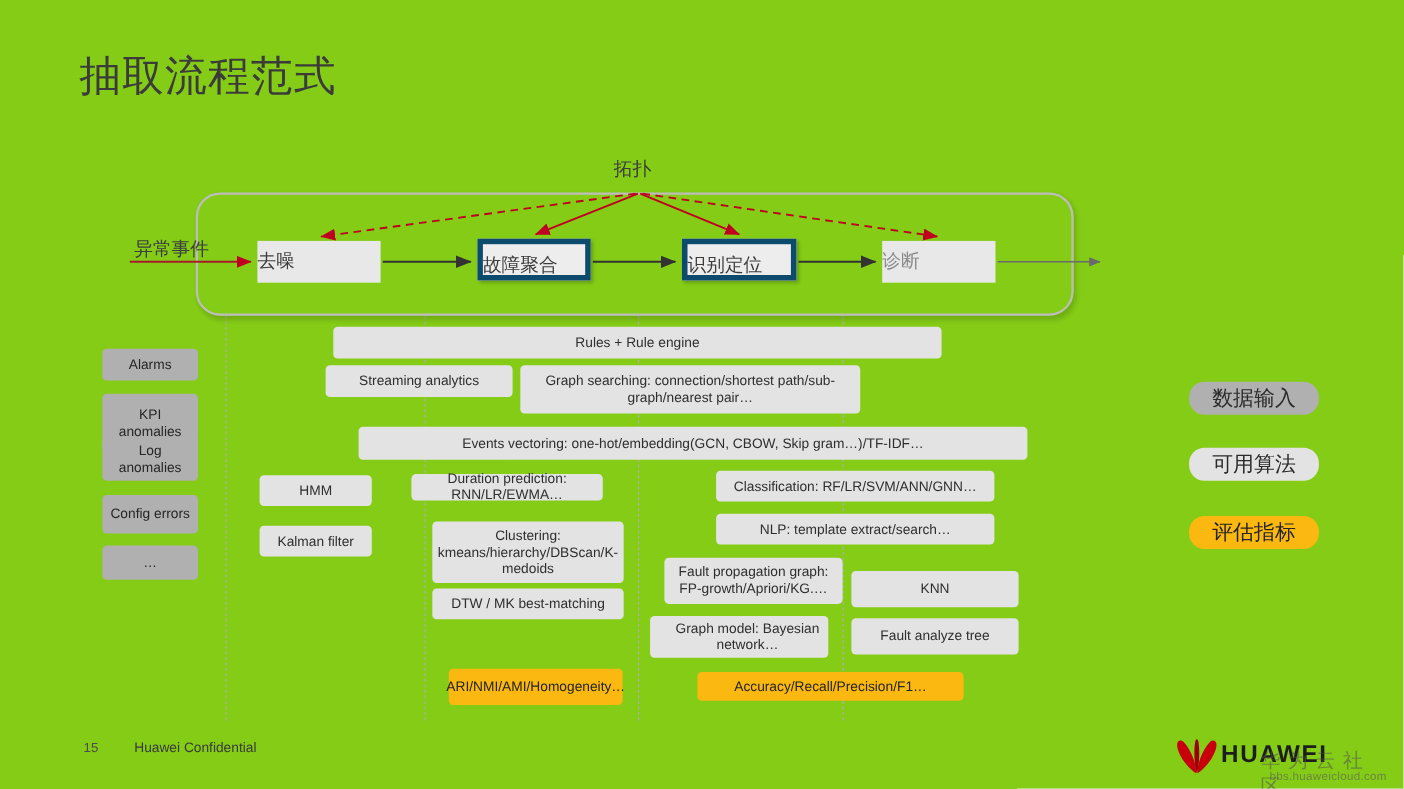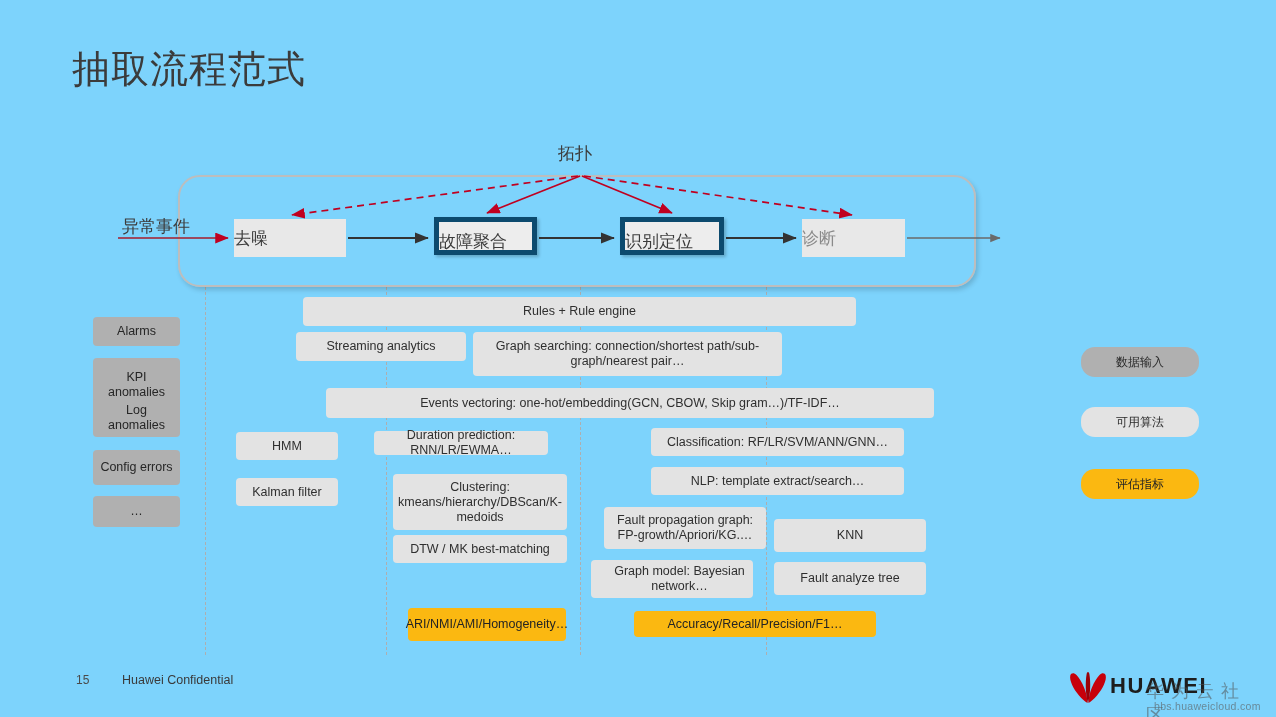--- a/index.html
+++ b/index.html
@@ -9,21 +9,21 @@
     background: #ffffff;
   }
   body {
     font-family: "Liberation Sans", "DejaVu Sans", sans-serif;
     color: #3c3c3c;
   }
   #slide {
     position: relative;
     width: 1276px;
     height: 717px;
-    background: #7dd3fc;
+    background: #84cc16;
     overflow: hidden;
   }
 
   
   #page-title {
     position: absolute;
     left: 72px;
     top: 44px;
     font-family: "DejaVu Serif", "Liberation Serif", serif;
     font-size: 38px;
@@ -146,21 +146,21 @@
   .legend-box {
     position: absolute;
     left: 1081px;
     width: 118px;
     height: 30px;
     border-radius: 14px;
     display: flex;
     align-items: center;
     justify-content: center;
     font-family: "DejaVu Serif", "Liberation Serif", serif;
-    font-size: 12px;
+    font-size: 19px;
     box-sizing: border-box;
   }
   #legend-data   { top: 347px; background: #b0b0b0; color: #2a2a2a; }
   #legend-algo   { top: 407px; background: #e3e3e3; color: #2a2a2a; }
   #legend-metric { top: 469px; background: #fbb811; color: #242424; }
 
   
   #footer-page {
     position: absolute;
     left: 76px;

